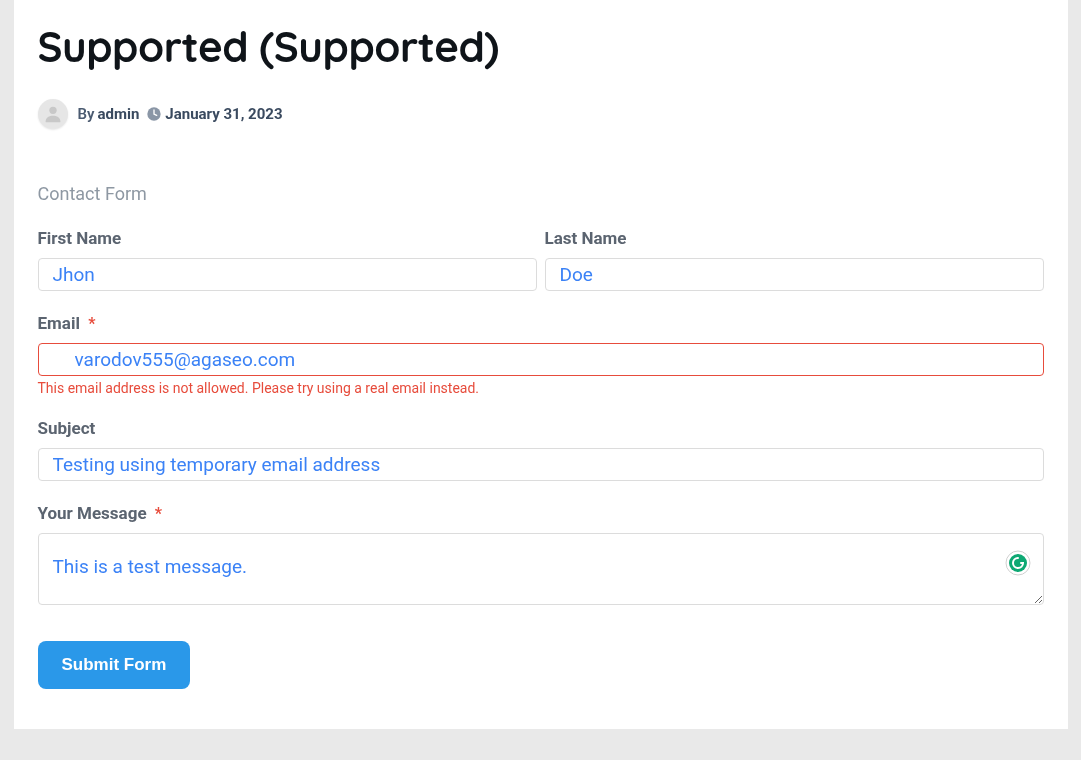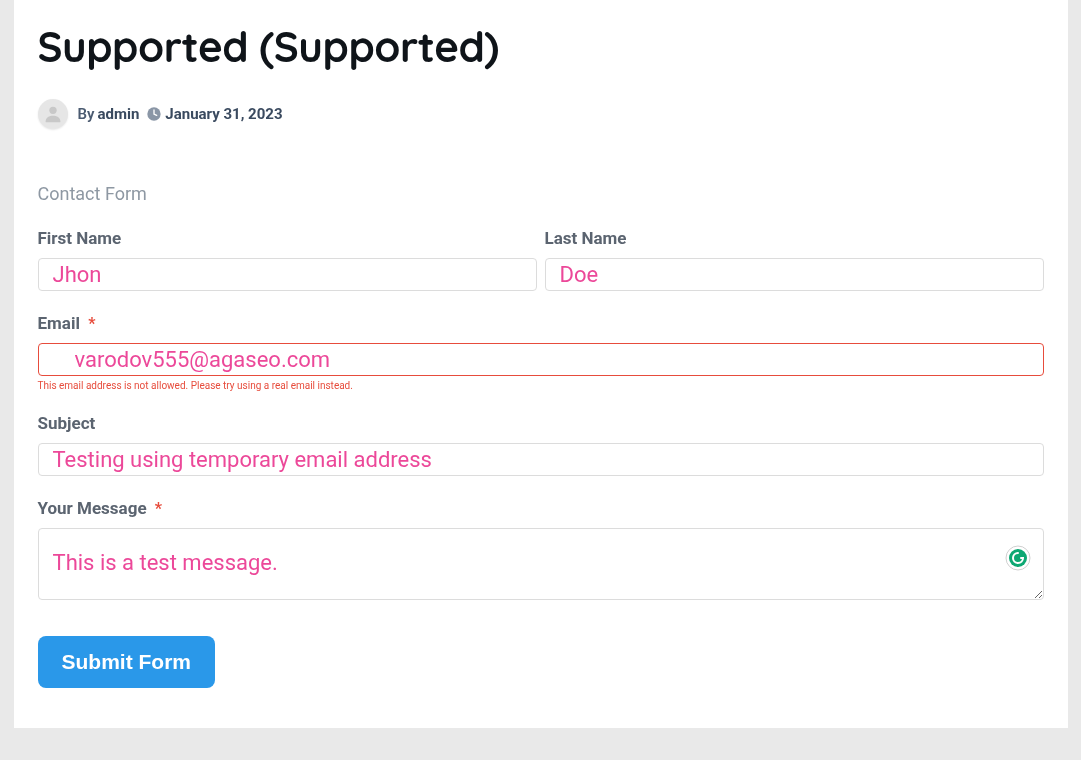--- a/index.html
+++ b/index.html
@@ -80,33 +80,33 @@
     color: #5b6470;
     margin-bottom: 10px;
     display: block;
   }
   .req { color: #e74c3c; font-size: 16px; margin-left: 4px; }
   .form-input, .form-textarea {
     width: 100%;
     border: 1px solid #dcdcdc;
     border-radius: 4px;
     padding: 6px 14px;
-    font-size: 22px;
-    color: #ec4899;
+    font-size: 19px;
+    color: #3b82f6;
     background: #fff;
     font-family: inherit;
   }
   .form-input { height: 33px; }
   .form-input.error {
     border-color: #e74c3c;
     padding-left: 36px;
   }
   .error-msg {
     color: #e74c3c;
-    font-size: 10px;
+    font-size: 14px;
     margin-top: 4px;
   }
   .form-textarea {
     height: 72px;
     resize: both;
     padding: 21px 14px;
   }
   .textarea-wrap { position: relative; }
   .grammarly-badge {
     position: absolute;
@@ -117,21 +117,21 @@
     display: flex;
     align-items: center;
     justify-content: center;
   }
   .submit-btn {
     background: #2a98e9;
     color: #fff;
     border: none;
     border-radius: 8px;
     padding: 14px 24px;
-    font-size: 21px;
+    font-size: 17px;
     font-weight: 700;
     cursor: pointer;
     margin-top: 10px;
   }
 </style>
 </head>
 <body>
 
 <div class="page-wrap">
   <div class="card">

